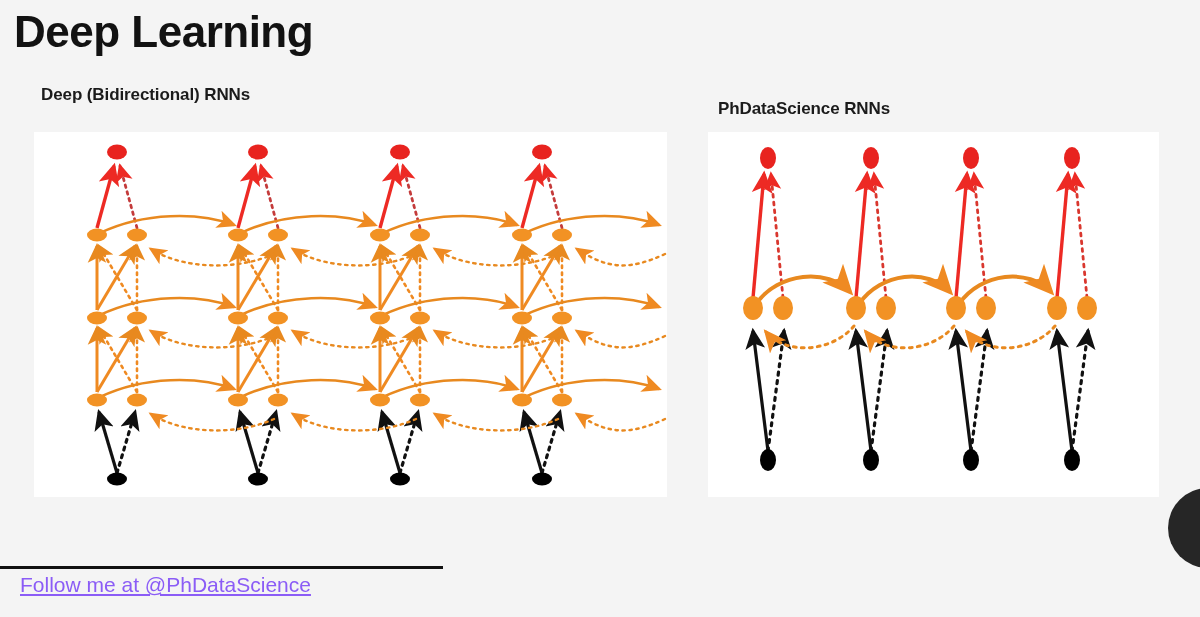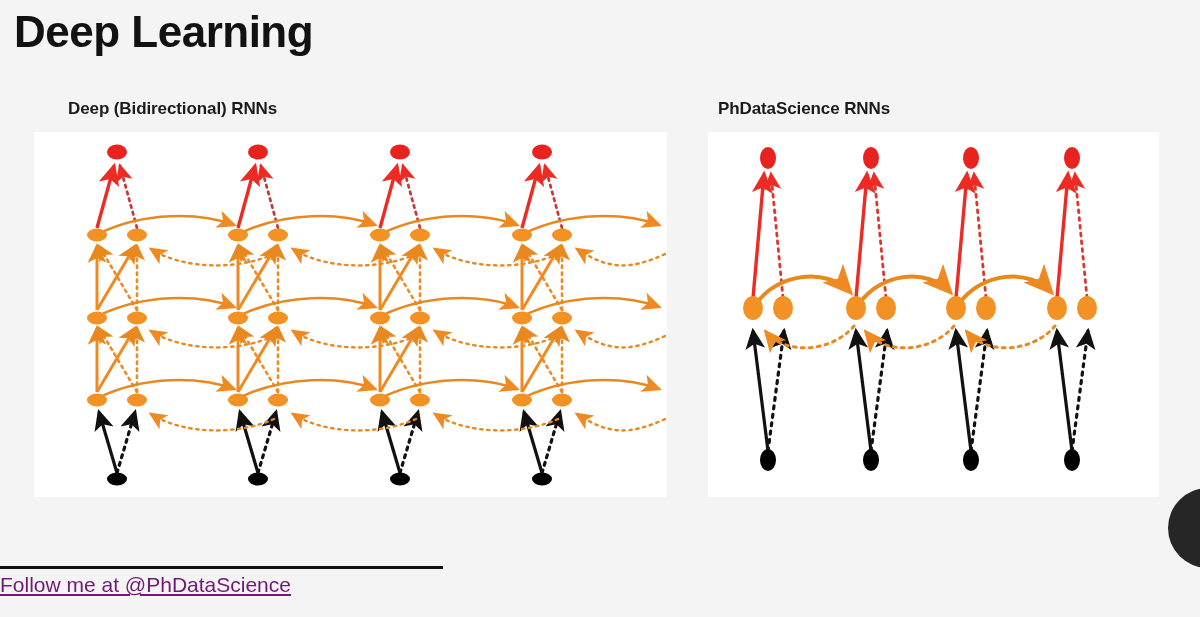--- a/index.html
+++ b/index.html
@@ -17,21 +17,21 @@
     position:absolute;left:14px;top:8px;
     font-size:44px;font-weight:bold;color:#121212;
     letter-spacing:-0.5px;line-height:1.1;text-align:right;
   }
 
   .panel-heading{
     position:absolute;
     font-size:17px;font-weight:bold;color:#1b1b1b;
     letter-spacing:-0.1px;
   }
-  .heading-left{left:41px;top:99px;margin-left:27px;}
+  .heading-left{left:41px;top:85px;}
   .heading-right{left:718px;top:99px;}
 
   .panel{
     position:absolute;background:#ffffff;
   }
   .panel-left{left:34px;top:132px;width:633px;height:365px;}
   .panel-right{left:708px;top:132px;width:451px;height:365px;}
 
   .panel svg{display:block;width:100%;height:100%;}
 
@@ -40,22 +40,22 @@
     left:1168px;top:488px;
     width:80px;height:80px;border-radius:50%;
     background:#262626;
   }
 
   .footer-rule{
     position:absolute;left:0px;top:566px;width:443px;height:0;
     border-top:3px solid #111111;
   }
   .footer-link{
-    position:absolute;left:0;top:573px;
-    font-size:21px;color:#701a75;
+    position:absolute;left:20px;top:573px;
+    font-size:21px;color:#8b5cf6;
     text-decoration:underline;
     font-family:"Liberation Sans", sans-serif;
     white-space:nowrap;
   }
 </style>
 </head>
 <body>
 
 <div class="slide">
 

